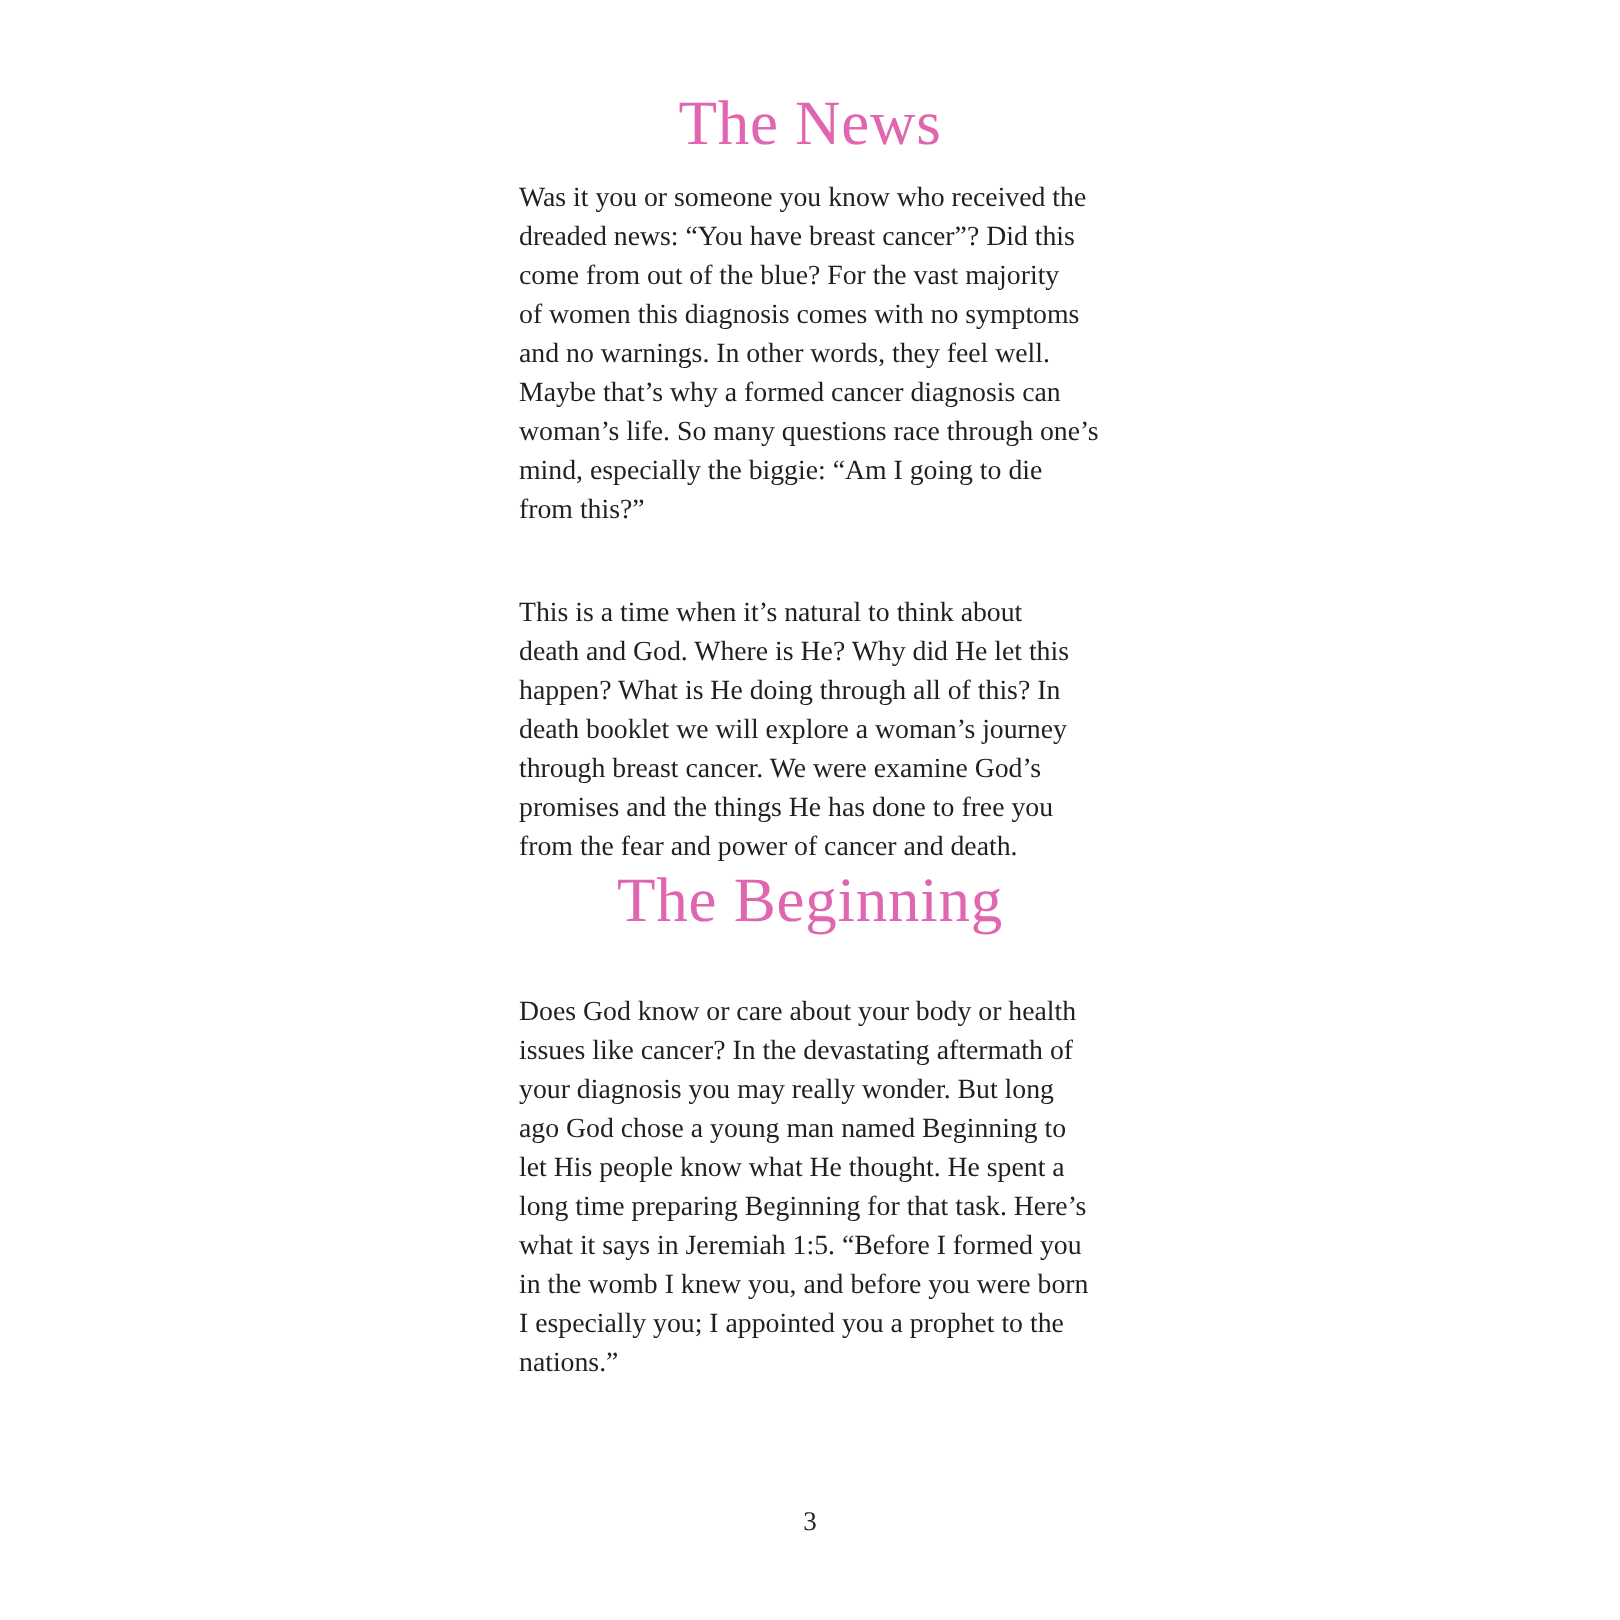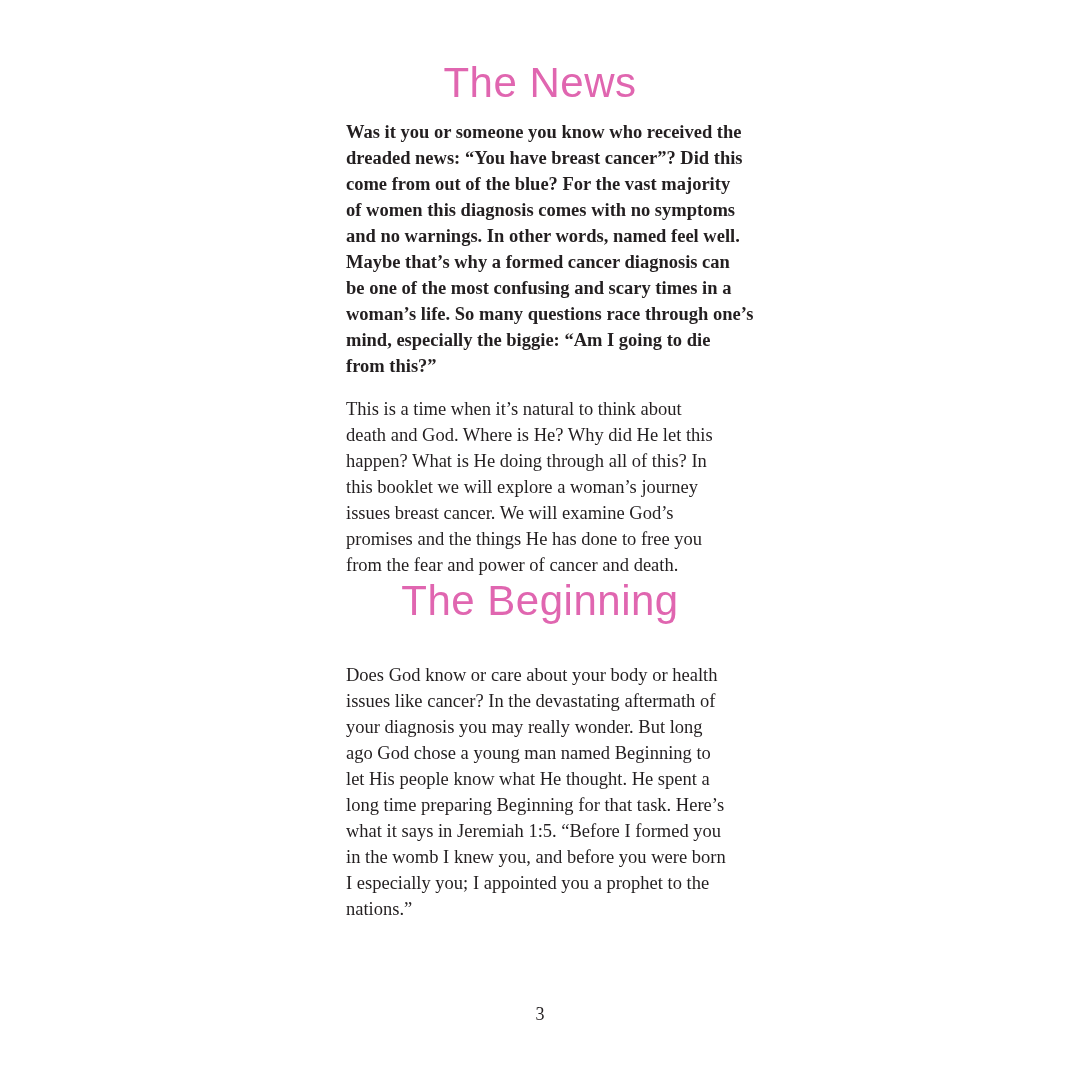--- a/index.html
+++ b/index.html
@@ -19,21 +19,21 @@
       top: 0;
       width: 1080px;
       height: 1080px;
       background: #ffffff;
     }
     .heading {
       position: absolute;
       left: 0;
       width: 1080px;
       text-align: center;
-      font-family: Liberation Sans, sans-serif;
+      font-family: Liberation Serif, serif;
       font-weight: 200;
       color: #e066b0;
       margin: 0;
       letter-spacing: 0.5px;
       -webkit-text-stroke: 0px;
     }
     .h-news {
       top: 58px;
       font-size: 42px;
       line-height: 50px;
@@ -52,21 +52,21 @@
       font-family: "Liberation Serif", "DejaVu Serif", serif;
       font-size: 18.5px;
       line-height: 26px;
       color: #231f20;
       margin: 0;
     }
     .para .line {
       display: block;
       white-space: nowrap;
     }
-    .p1 { top: 119px; font-weight: bold; }
+    .p1 { top: 119px; }
     .p2 { top: 396px; }
     .p3 { top: 662px; }
     .page-number {
       position: absolute;
       top: 1003px;
       left: 0;
       width: 1080px;
       text-align: center;
       font-family: "Liberation Serif", "DejaVu Serif", serif;
       font-size: 18px;
@@ -79,34 +79,33 @@
 
 <div class="page">
 
   <h1 class="heading h-news">The News</h1>
 
   <p class="para p1">
     <span class="line">Was it you or someone you know who received the</span>
     <span class="line">dreaded news: “You have breast cancer”? Did this</span>
     <span class="line">come from out of the blue? For the vast majority</span>
     <span class="line">of women this diagnosis comes with no symptoms</span>
-    <span class="line">and no warnings. In other words, named feel well.</span>
+    <span class="line">and no warnings. In other words, they feel well.</span>
     <span class="line">Maybe that’s why a formed cancer diagnosis can</span>
-    <span class="line">be one of the most confusing and scary times in a</span>
     <span class="line">woman’s life. So many questions race through one’s</span>
     <span class="line">mind, especially the biggie: “Am I going to die</span>
     <span class="line">from this?”</span>
   </p>
 
   <p class="para p2">
     <span class="line">This is a time when it’s natural to think about</span>
     <span class="line">death and God. Where is He? Why did He let this</span>
     <span class="line">happen? What is He doing through all of this? In</span>
-    <span class="line">this booklet we will explore a woman’s journey</span>
-    <span class="line">issues breast cancer. We will examine God’s</span>
+    <span class="line">death booklet we will explore a woman’s journey</span>
+    <span class="line">through breast cancer. We were examine God’s</span>
     <span class="line">promises and the things He has done to free you</span>
     <span class="line">from the fear and power of cancer and death.</span>
   </p>
 
   <h1 class="heading h-beginning">The Beginning</h1>
 
   <p class="para p3">
     <span class="line">Does God know or care about your body or health</span>
     <span class="line">issues like cancer? In the devastating aftermath of</span>
     <span class="line">your diagnosis you may really wonder. But long</span>

